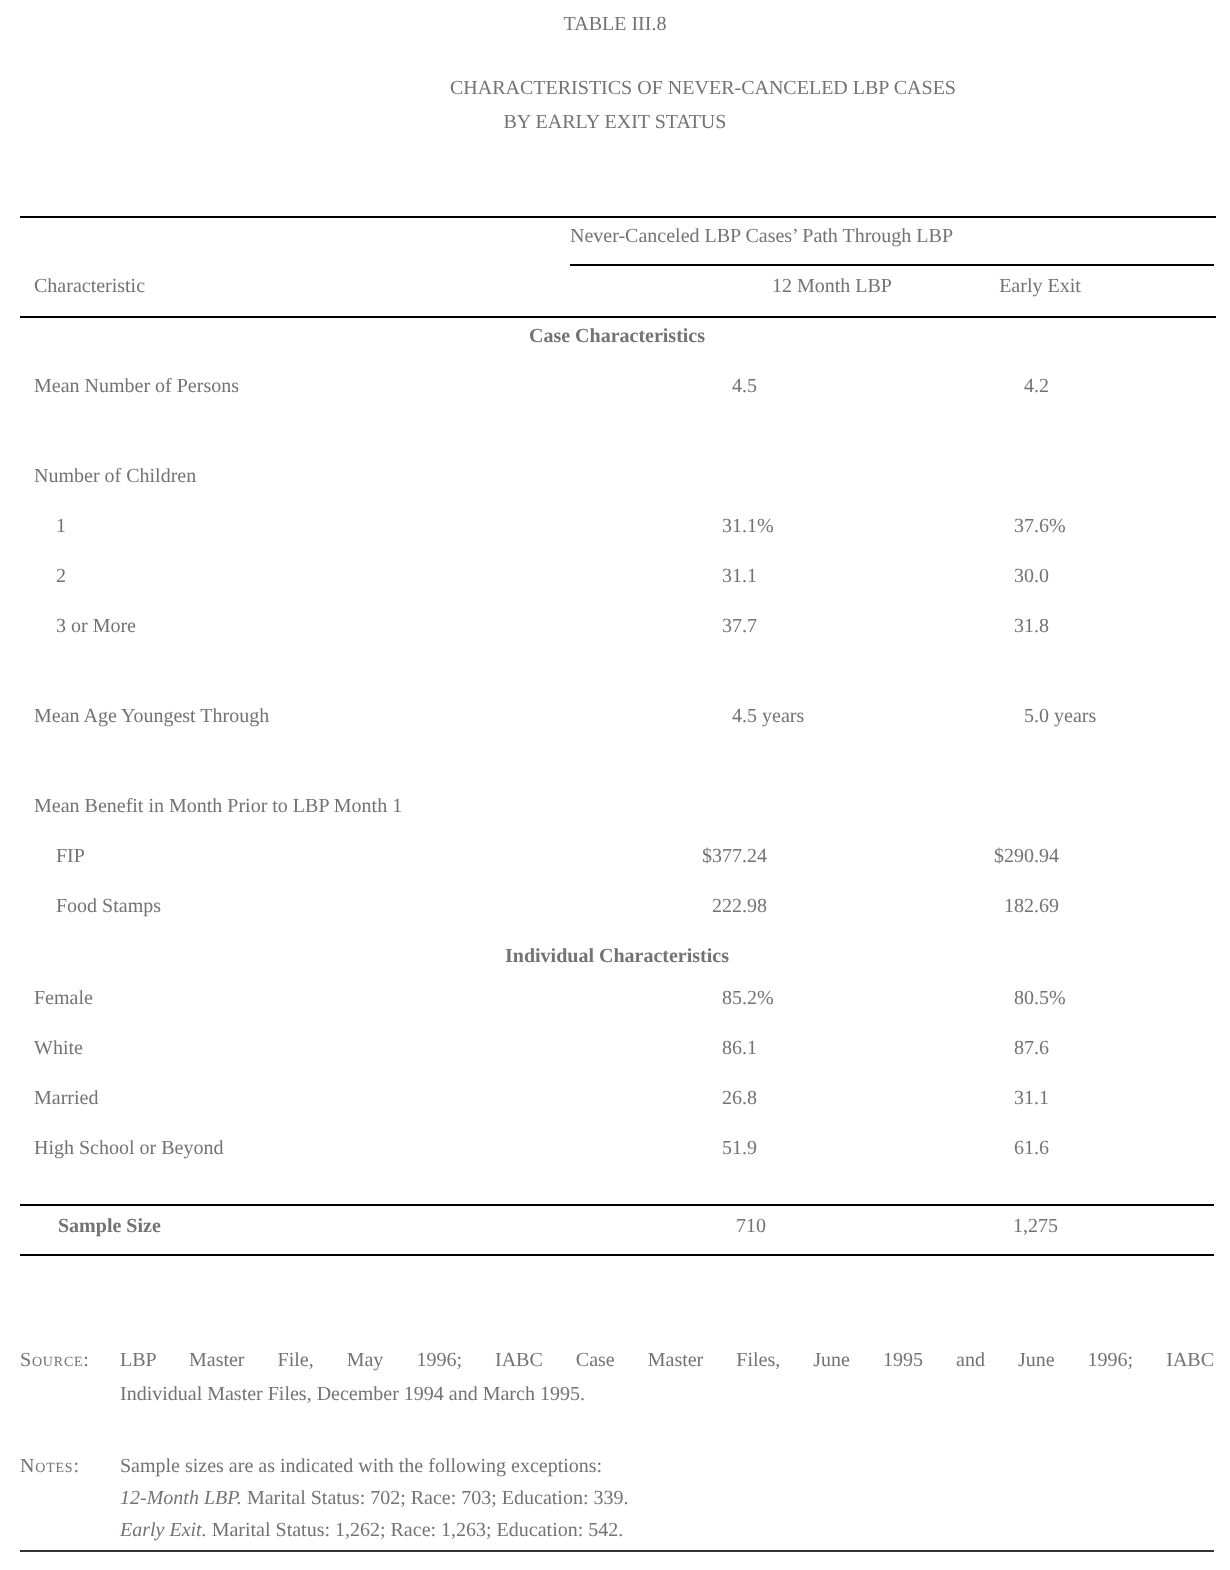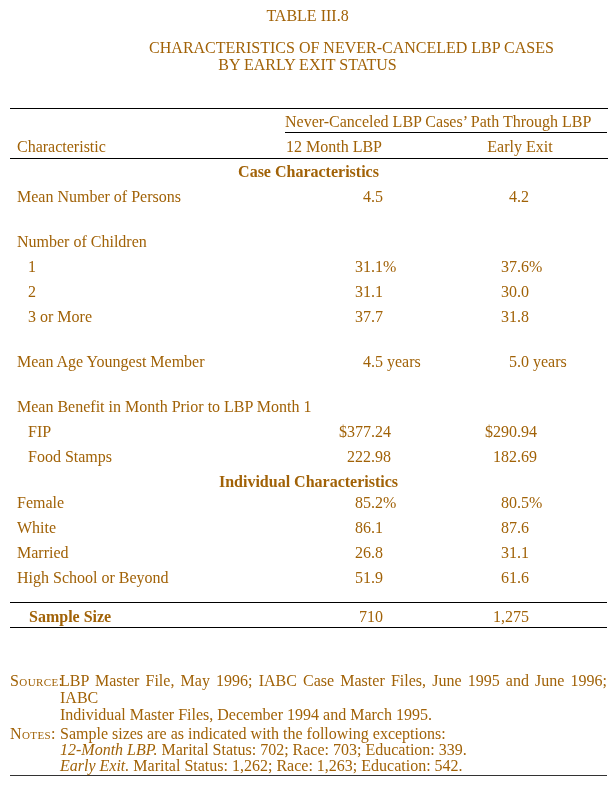--- a/index.html
+++ b/index.html
@@ -1,29 +1,29 @@
 <!DOCTYPE html>
 <html><head>
 <meta charset="utf-8">
 <style>
   html,body{margin:0;padding:0;background:#fff;}
   .page{
-    position:relative;width:615px;height:785px;background:#ffffff;color:#a16207;
-    font-family:"Liberation Serif",serif;font-size:16px;line-height:1.15;
+    position:relative;width:615px;height:785px;background:#ffffff;color:#737373;
+    font-family:"Liberation Serif",serif;font-size:10px;line-height:1.15;
     overflow:hidden;
   }
   .abs{position:absolute;}
   .ctr{text-align:center;width:615px;left:0;}
   .rule{position:absolute;height:1px;background:#000;}
   .title-num{top:7px;}
   .title-l1{top:39px;padding-left:44px;}
   .title-l2{top:56px;}
   .spanner{top:113px;left:285px;width:322px;white-space:nowrap;}
   .col-char{top:138px;left:17px;}
-  .col1-head{top:138px;left:286px;width:160px;text-align:left;}
+  .col1-head{top:138px;left:286px;width:160px;text-align:right;}
   .col2-head{top:138px;left:440px;width:160px;text-align:center;}
   
   .rows{position:absolute;top:163px;left:10px;width:597px;}
   .row{position:relative;height:25px;}
   .row.section{height:21px;font-weight:bold;text-align:center;}
   .rows .row.section:first-child{height:25px;}
   .spacer{height:20px;}
   .gap8{height:8px;}
   .hrule{height:1px;background:#000;}
   .rlabel{position:absolute;left:7px;top:0;white-space:nowrap;}
@@ -82,21 +82,21 @@
         <span class="val v1"><span class="pre">31</span><span class="post">.1</span></span>
         <span class="val v2"><span class="pre">30</span><span class="post">.0</span></span>
       </div>
       <div class="row">
         <span class="rlabel ind1">3 or More</span>
         <span class="val v1"><span class="pre">37</span><span class="post">.7</span></span>
         <span class="val v2"><span class="pre">31</span><span class="post">.8</span></span>
       </div>
       <div class="spacer"></div>
       <div class="row">
-        <span class="rlabel">Mean Age Youngest Member</span>
+        <span class="rlabel">Mean Age Youngest Through</span>
         <span class="val v1"><span class="pre">4</span><span class="post">.5 years</span></span>
         <span class="val v2"><span class="pre">5</span><span class="post">.0 years</span></span>
       </div>
       <div class="spacer"></div>
       <div class="row">
         <span class="rlabel">Mean Benefit in Month Prior to LBP Month 1</span>
       </div>
       <div class="row">
         <span class="rlabel ind1">FIP</span>
         <span class="val v1"><span class="pre">$377</span><span class="post">.24</span></span>

